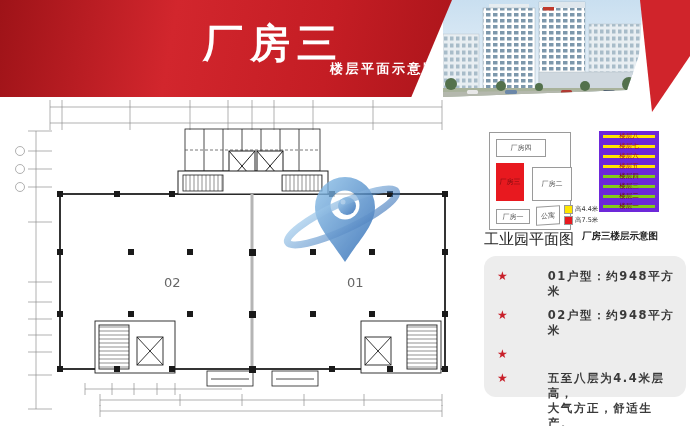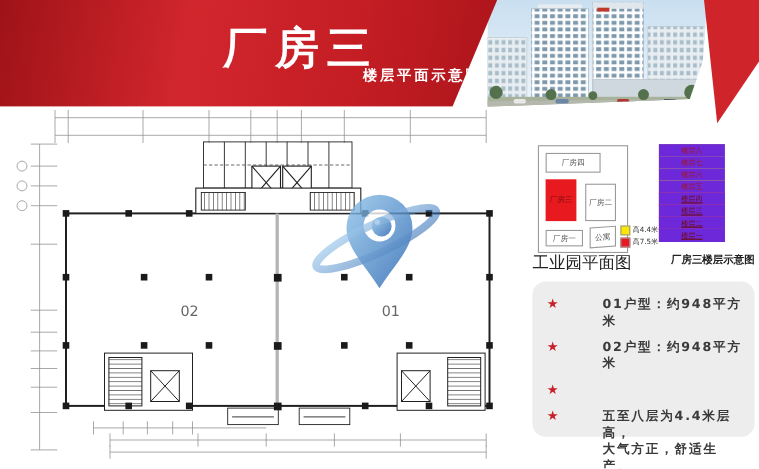--- a/index.html
+++ b/index.html
@@ -18,34 +18,34 @@
   .photo-svg{position:absolute;left:443px;top:0;width:247px;height:118px;z-index:2;}
   .plan-svg{position:absolute;left:12px;top:97px;width:452px;height:325px;z-index:1;}
 
   
   .park-map{position:absolute;left:489px;top:132px;width:80px;height:96px;
             border:1px solid #9a9a9a;background:#fff;z-index:3;}
   .pm-box{position:absolute;display:flex;align-items:center;justify-content:center;
           font-size:7px;color:#555;border:1px solid #9a9a9a;background:#fff;box-sizing:border-box;}
   .pm-b4{left:6px;top:6px;width:50px;height:18px;}
   .pm-b3{left:6px;top:30px;width:28px;height:38px;background:#e8191f;border:none;color:#7d0d10;}
-  .pm-b2{left:42px;top:34px;width:28px;height:34px;}
+  .pm-b2{left:42px;top:34px;width:40px;height:34px;}
   .pm-b1{left:6px;top:76px;width:34px;height:15px;}
   .pm-apt{left:46px;top:73px;width:24px;height:19px;transform:skewY(-4deg);}
   .park-caption{position:absolute;left:483px;top:230px;width:92px;text-align:center;
             font-size:15px;font-weight:normal;color:#222;z-index:3;}
 
   
   .floor-stack{position:absolute;left:599px;top:131px;width:60px;z-index:3;}
-  .fs-row{height:11px;border:6px solid #6d28d9;display:flex;align-items:center;justify-content:center;
+  .fs-row{height:11px;border:4px solid #6d28d9;display:flex;align-items:center;justify-content:center;
           font-size:6.5px;box-sizing:border-box;}
   .fs-row + .fs-row{margin-top:-1px;text-align:right;}
   .fs-upper{background:#ffe600;color:#a5161a;}
-  .fs-lower{background:#ef4444;color:#6f0a0d;text-decoration:underline;}
-  .stack-caption{position:absolute;left:582px;top:230px;width:104px;text-align:right;
+  .fs-lower{background:#84cc16;color:#6f0a0d;}
+  .stack-caption{position:absolute;left:582px;top:230px;width:104px;text-align:left;
           font-size:9.5px;font-weight:bold;color:#222;z-index:3;}
   .legend{position:absolute;left:564px;top:205px;z-index:3;font-size:6.5px;color:#333;}
   .legend-row{display:flex;align-items:center;margin-bottom:2px;}
   .swatch{width:7px;height:7px;display:inline-block;margin-right:2px;border:0.5px solid #999;}
   .sw-yellow{background:#ffe600;}
   .sw-red{background:#e8191f;}
 
   
   .bullet-box{position:absolute;left:484px;top:256px;width:202px;height:141px;background:#ededed;
           border-radius:12px;box-sizing:border-box;padding:13px 8px 8px 13px;

